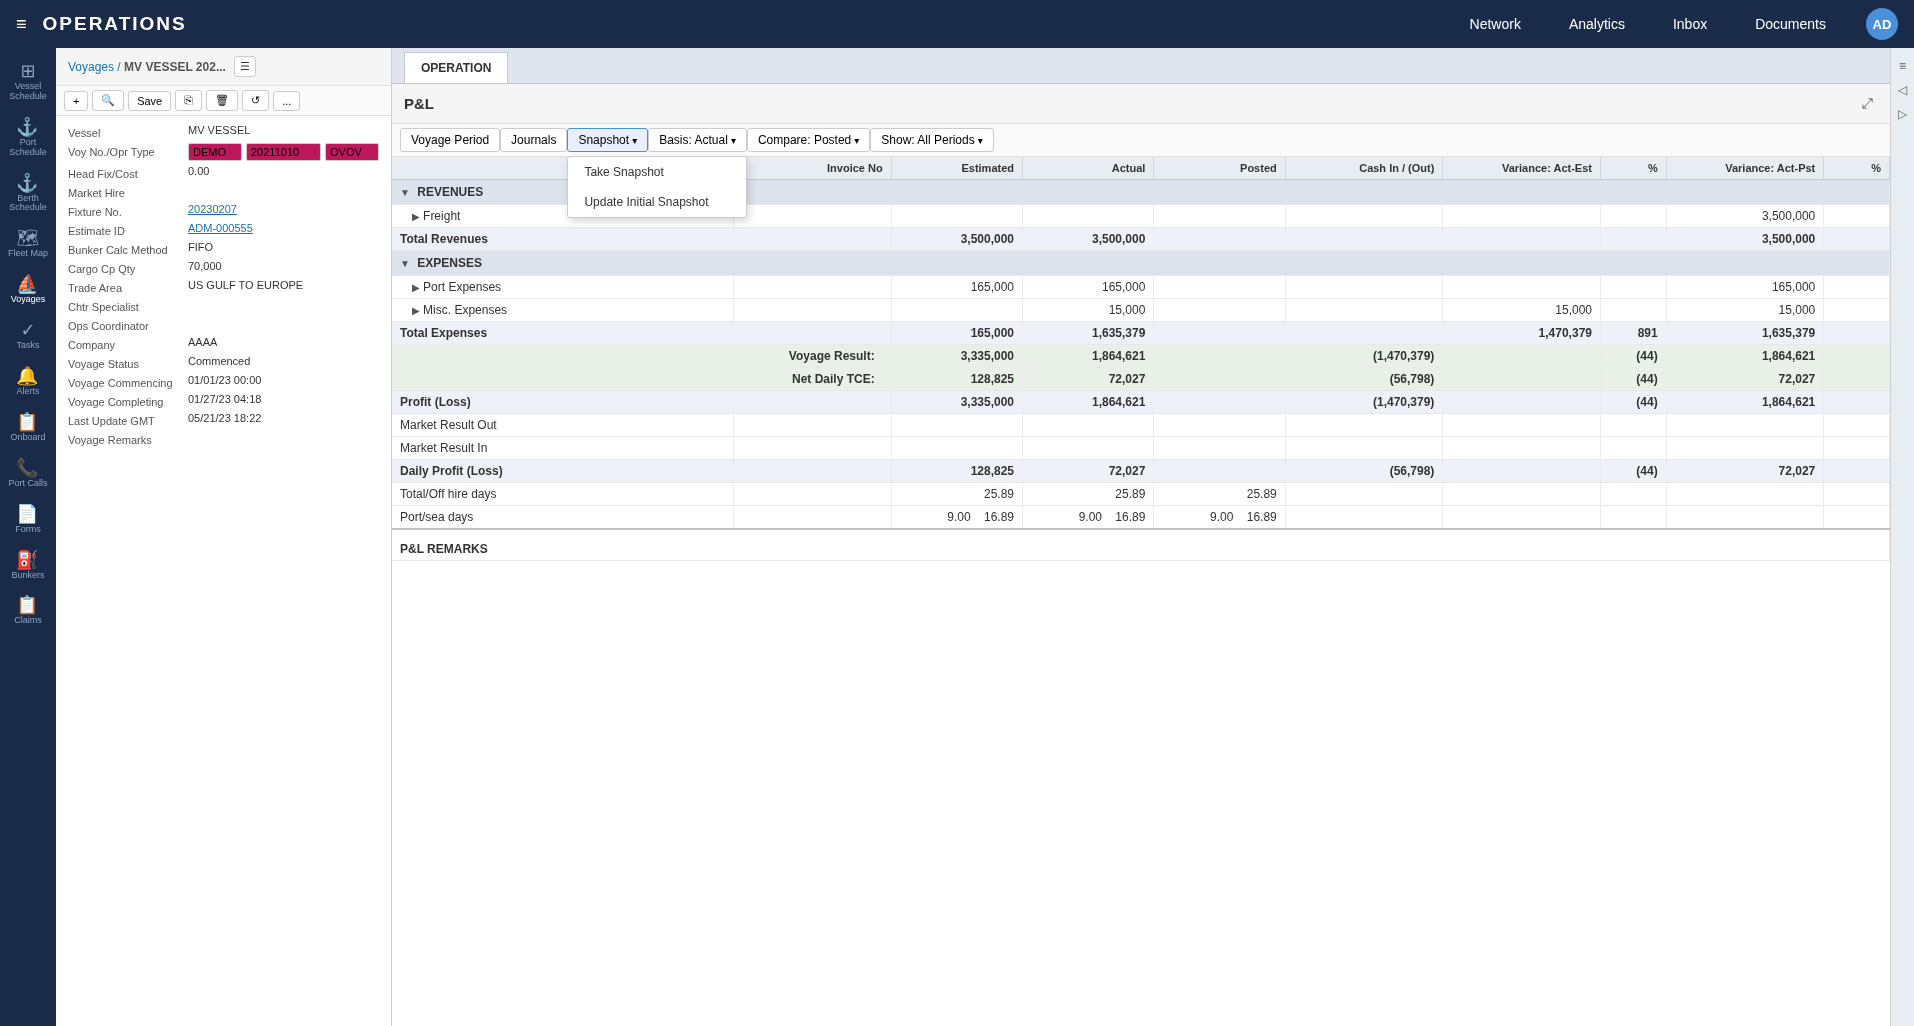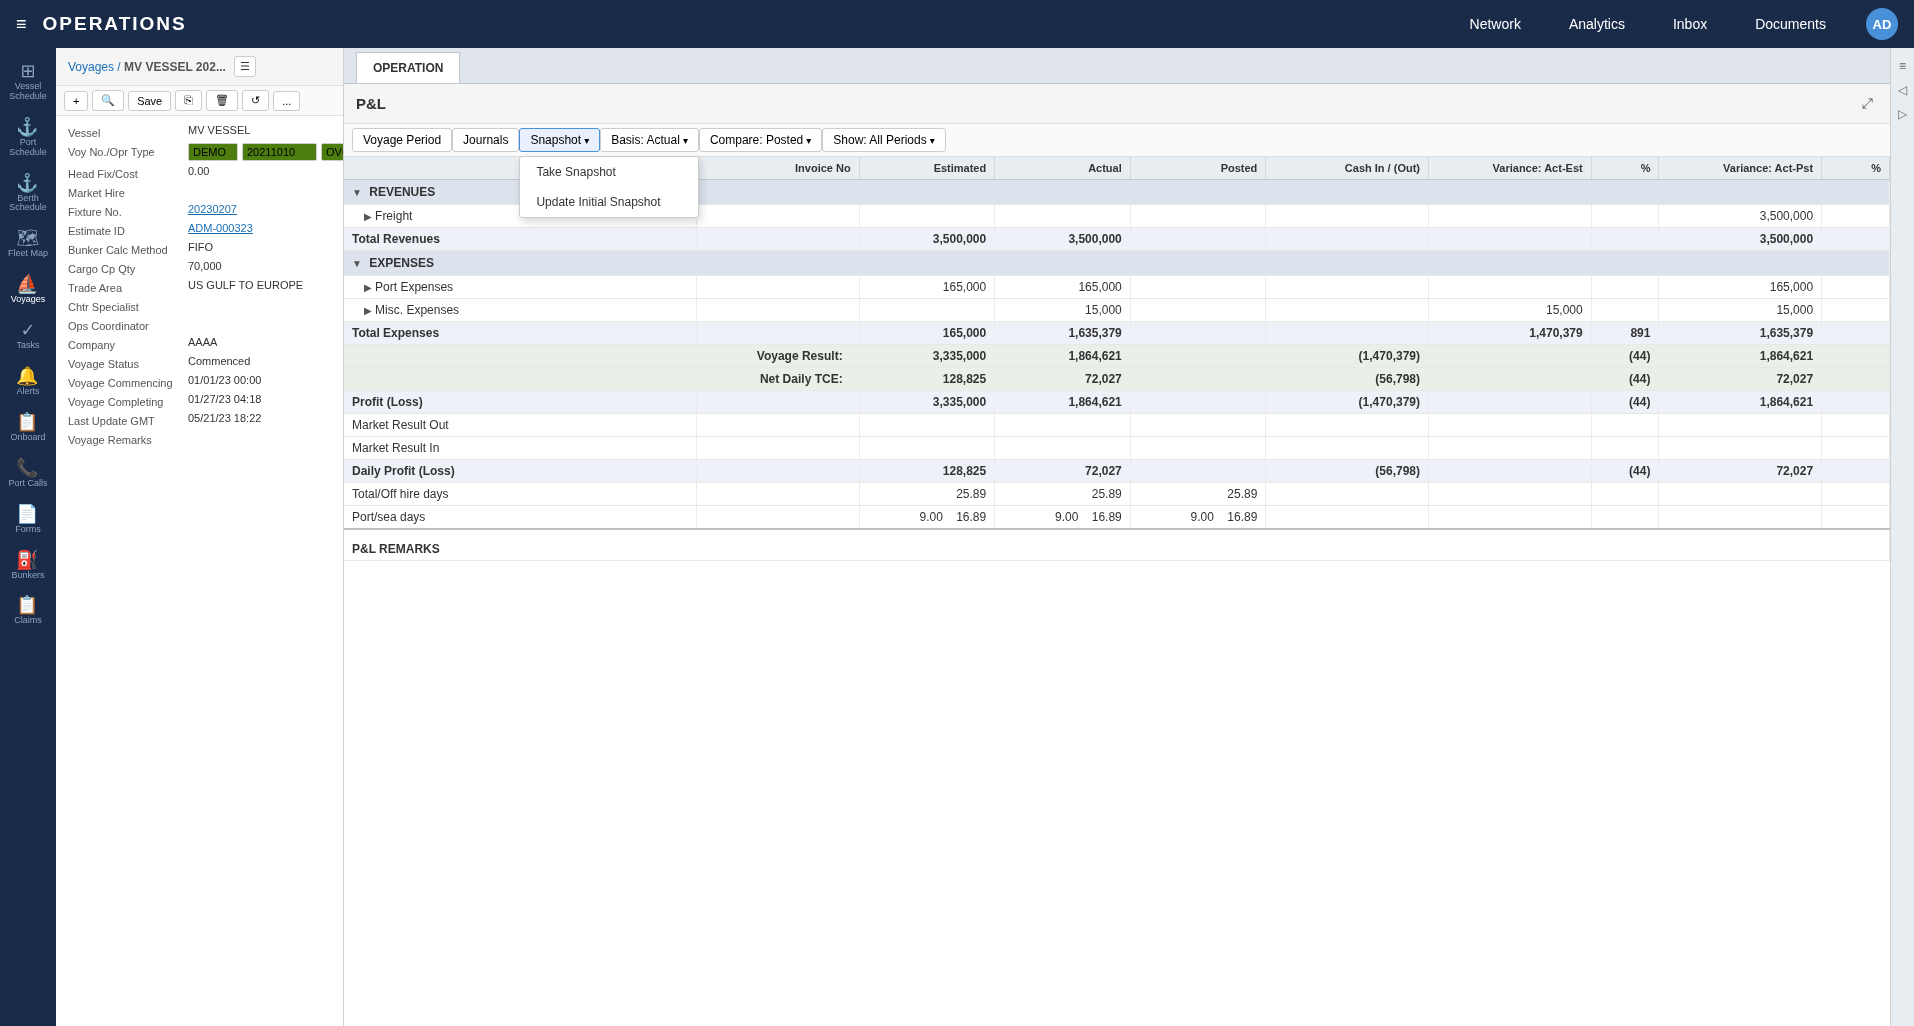--- a/index.html
+++ b/index.html
@@ -27,21 +27,21 @@
     .sidebar-icon-item {
       width: 52px; display: flex; flex-direction: column; align-items: center;
       padding: 6px 4px; cursor: pointer; color: #8aa3c0; border-radius: 4px;
     }
     .sidebar-icon-item.active { color: #fff; }
     .sidebar-icon-item .icon-sym { font-size: 18px; line-height: 1; }
     .sidebar-icon-item .icon-label { font-size: 9px; text-align: center; margin-top: 2px; line-height: 1.1; }
 
     
     .left-panel {
-      width: 288px; background: #fff; border-right: 1px solid #d0d0d0;
+      width: 336px; background: #fff; border-right: 1px solid #d0d0d0;
       display: flex; flex-direction: column; overflow: hidden;
     }
     .left-panel-header {
       display: flex; align-items: center; padding: 8px 12px;
       border-bottom: 1px solid #e0e0e0; background: #f5f5f5;
       gap: 8px;
     }
     .left-panel-header .breadcrumb { font-size: 12px; color: #555; }
     .left-panel-header .breadcrumb a { color: #1a6fb5; text-decoration: none; }
     .lph-icons { display: flex; gap: 4px; align-items: center; }
@@ -55,21 +55,21 @@
       padding: 3px 8px; cursor: pointer; border: 1px solid #ccc;
       border-radius: 3px; background: #fff; font-size: 11px; display: flex; align-items: center; gap: 3px;
     }
 
     .form-body { flex: 1; overflow-y: auto; padding: 8px 12px; }
     .form-row { display: flex; align-items: flex-start; margin-bottom: 4px; }
     .form-label { width: 120px; color: #555; font-size: 11px; padding-top: 3px; flex-shrink: 0; }
     .form-value { flex: 1; font-size: 11px; color: #333; }
     .form-value input, .form-value select {
       width: 100%; border: 1px solid #ccc; border-radius: 2px; padding: 2px 4px;
-      font-size: 11px; background: #4d7c0f;
+      font-size: 11px; background: #be185d;
     }
     .form-value .link-val { color: #1a6fb5; text-decoration: underline; cursor: pointer; }
     .form-row-inline { display: flex; gap: 4px; align-items: center; }
     .form-row-inline input { flex: 1; border: 1px solid #ccc; border-radius: 2px; padding: 2px 4px; font-size: 11px; }
 
     
     .main-content {
       flex: 1; display: flex; flex-direction: column; background: #4c1d95; overflow: hidden;
     }
 
@@ -256,21 +256,21 @@
         <div class="form-value"><span></span></div>
       </div>
 
       <div class="form-row">
         <span class="form-label">Fixture No.</span>
         <div class="form-value"><span class="link-val">20230207</span></div>
       </div>
 
       <div class="form-row">
         <span class="form-label">Estimate ID</span>
-        <div class="form-value"><span class="link-val">ADM-000323</span></div>
+        <div class="form-value"><span class="link-val">ADM-000555</span></div>
       </div>
 
       <div class="form-row">
         <span class="form-label">Bunker Calc Method</span>
         <div class="form-value"><span>FIFO</span></div>
       </div>
 
       <div class="form-row">
         <span class="form-label">Cargo Cp Qty</span>
         <div class="form-value"><span>70,000</span></div>

